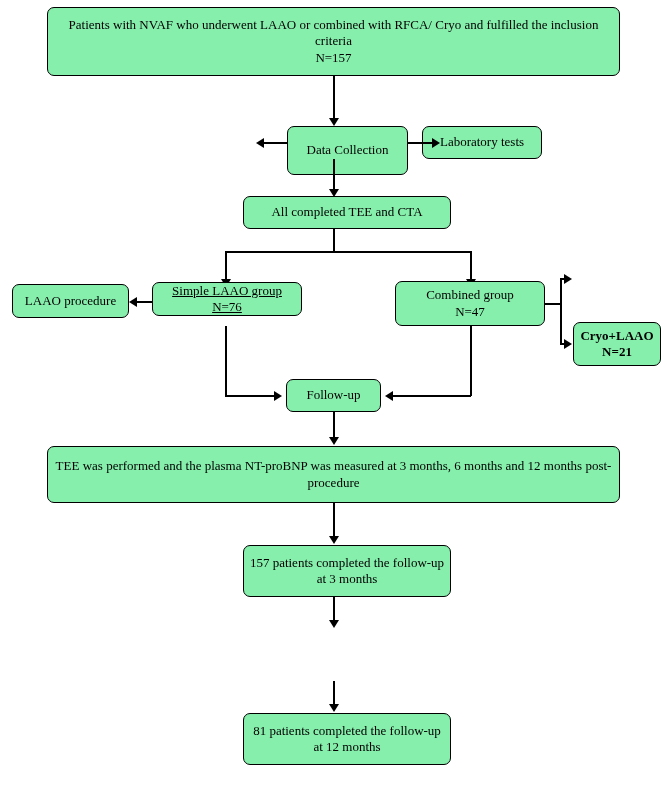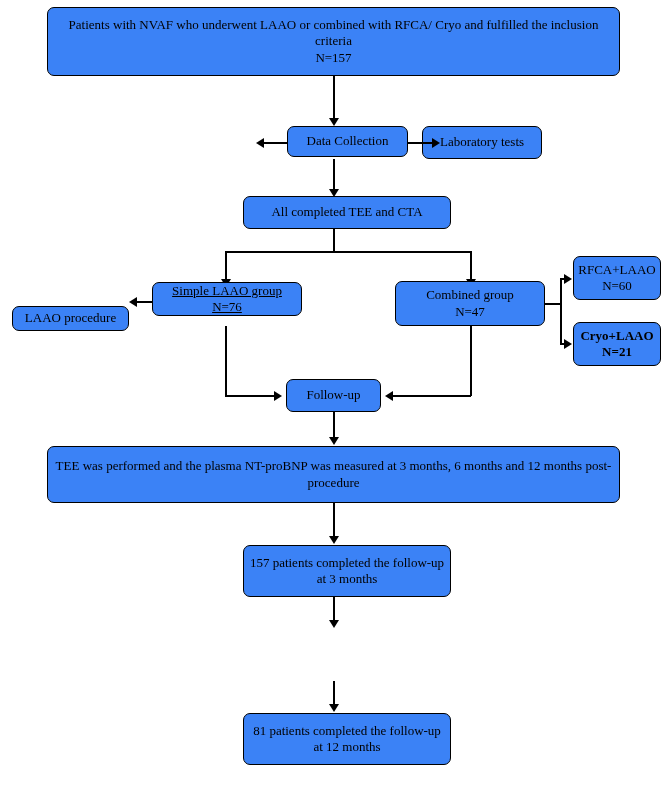--- a/index.html
+++ b/index.html
@@ -11,21 +11,21 @@
     position: relative;
     width: 667px;
     height: 799px;
     background: #ffffff;
     font-family: "Liberation Serif", serif;
     overflow: hidden;
   }
   .node {
     position: absolute;
     box-sizing: border-box;
-    background: #3b82f6;
+    background: #86efac;
     border: 1.4px solid #000000;
     border-radius: 7px;
     display: flex;
     align-items: center;
     justify-content: center;
     text-align: center;
     color: #000000;
     font-size: 13px;
     line-height: 1.25;
     padding: 2px 4px;
@@ -69,21 +69,21 @@
 
   <div class="node" style="left:47px; top:7px; width:573px; height:69px;">
     <span class="txt">Patients with NVAF who underwent LAAO or combined with RFCA/ Cryo and fulfilled the inclusion criteria
 N=157</span>
   </div>
 
   <div class="edge v" style="left:333px; top:76px; height:43px;"></div>
   <div class="arrow-down" style="left:329px; top:118px;"></div>
 
 
-  <div class="node" style="left:287px; top:126px; width:121px; height:31px;">
+  <div class="node" style="left:287px; top:126px; width:121px; height:49px;">
     <span class="txt">Data Collection</span>
   </div>
 
   <div class="node" style="left:422px; top:126px; width:120px; height:33px;">
     <span class="txt">Laboratory tests</span>
   </div>
 
   <div class="edge h" style="left:264px; top:142px; width:24px;"></div>
   <div class="arrow-left" style="left:256px; top:138px;"></div>
 
@@ -97,41 +97,37 @@
     <span class="txt">All completed TEE and CTA</span>
   </div>
 
   <div class="edge v" style="left:333px; top:229px; height:23px;"></div>
   <div class="edge h" style="left:225px; top:251px; width:247px;"></div>
   <div class="edge v" style="left:225px; top:251px; height:30px;"></div>
   <div class="arrow-down" style="left:221px; top:279px;"></div>
   <div class="edge v" style="left:470px; top:251px; height:30px;"></div>
   <div class="arrow-down" style="left:466px; top:279px;"></div>
 
-  <div class="node" style="left:12px; top:284px; width:117px; height:25px;margin-top:22px;">
+  <div class="node" style="left:12px; top:284px; width:117px; height:34px;">
     <span class="txt">LAAO procedure</span>
   </div>
 
   <div class="node" style="left:152px; top:282px; width:150px; height:34px;text-decoration:underline;">
     <span class="txt">Simple LAAO  group
 N=76</span>
   </div>
 
   <div class="edge h" style="left:137px; top:301px; width:16px;"></div>
   <div class="arrow-left" style="left:129px; top:297px;"></div>
 
   <div class="node" style="left:395px; top:281px; width:150px; height:45px;">
     <span class="txt">Combined group
 N=47</span>
   </div>
 
-  <div class="node" style="left:573px; top:256px; width:88px; height:44px;">
-    <span class="txt">RFCA+LAAO
-N=60</span>
-  </div>
 
   <div class="node" style="left:573px; top:322px; width:88px; height:44px;font-weight:bold;">
     <span class="txt">Cryo+LAAO
 N=21</span>
   </div>
 
   <div class="edge h" style="left:545px; top:303px; width:16px;"></div>
   <div class="edge v" style="left:560px; top:278px; height:66px;"></div>
   <div class="edge h" style="left:560px; top:278px; width:5px;"></div>
   <div class="arrow-right" style="left:564px; top:274px;"></div>

